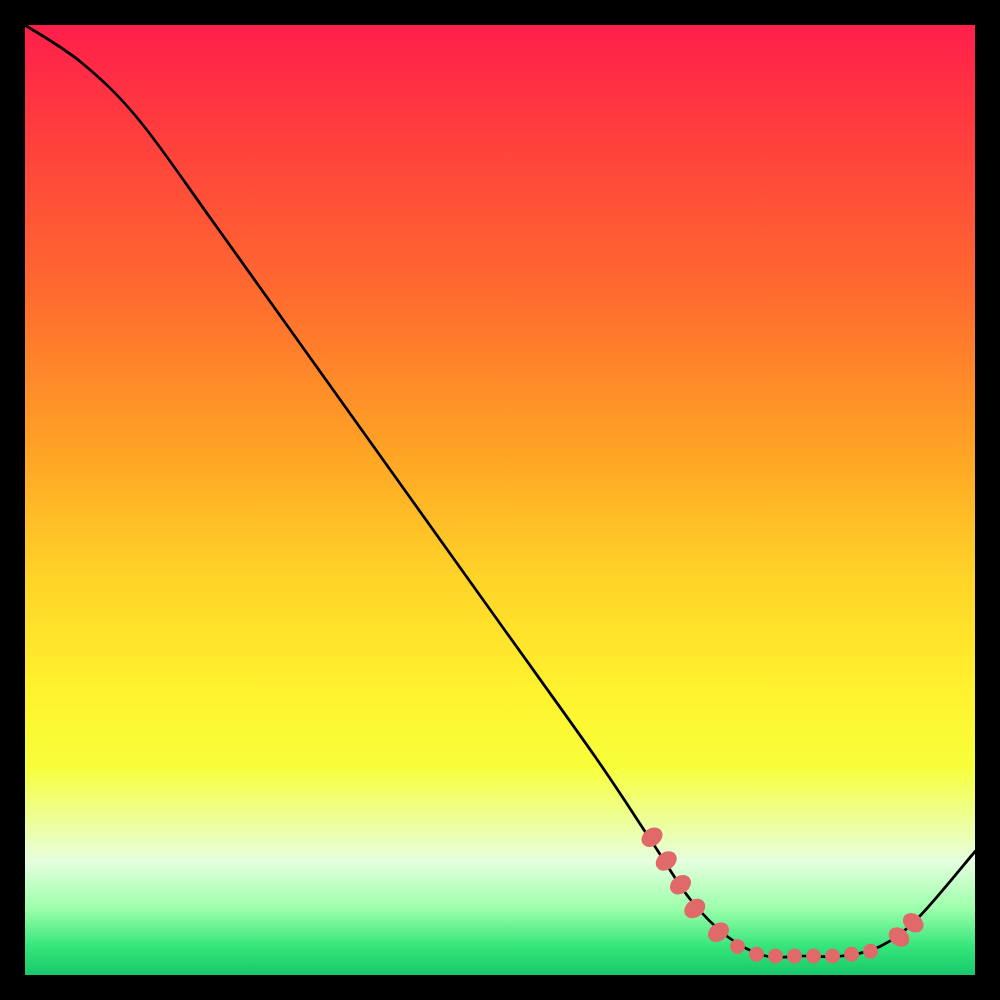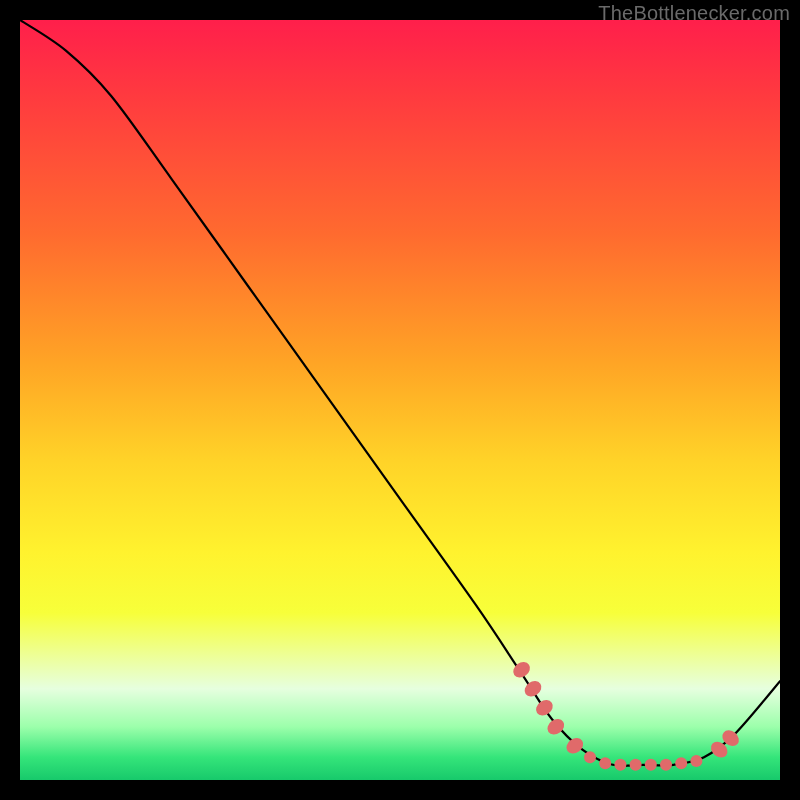--- a/index.html
+++ b/index.html
@@ -71,21 +71,20 @@
     stroke: none;
   }
   .pill {
     fill: #e06a6a;
   }
 </style>
 </head>
 <body>
 
 <div class="frame">
-  <div class="watermark">TheBottlenecker.com</div>
 
   <div class="plot">
     <div class="gradient"></div>
     <svg class="curve" viewBox="0 0 760 760" preserveAspectRatio="none">
       <path id="curve-path" d="M 0.0 0.0 C 7.6 5.1, 30.4 17.7, 45.6 30.4 C 60.8 43.1, 73.5 54.5, 91.2 76.0 C 108.9 97.5, 129.2 127.9, 152.0 159.6 C 174.8 191.3, 202.7 230.5, 228.0 266.0 C 253.3 301.5, 278.7 336.9, 304.0 372.4 C 329.3 407.9, 354.7 443.3, 380.0 478.8 C 405.3 514.3, 435.7 556.1, 456.0 585.2 C 476.3 614.3, 488.9 634.6, 501.6 653.6 C 514.3 672.6, 521.9 686.5, 532.0 699.2 C 542.1 711.9, 552.3 722.0, 562.4 729.6 C 572.5 737.2, 582.7 742.3, 592.8 744.8 C 602.9 747.3, 613.1 744.8, 623.2 744.8 C 633.3 744.8, 643.5 746.1, 653.6 744.8 C 663.7 743.5, 673.9 742.3, 684.0 737.2 C 694.1 732.1, 701.7 727.1, 714.4 714.4 C 727.1 701.7, 752.4 670.1, 760.0 661.2"></path>
       <g id="markers">
           <ellipse cx="501.6" cy="649.8" rx="7" ry="9" class="pill" transform="rotate(55 501.6 649.8)"></ellipse>
           <ellipse cx="513.0" cy="668.8" rx="7" ry="9" class="pill" transform="rotate(55 513 668.8)"></ellipse>
           <ellipse cx="524.4" cy="687.8" rx="7" ry="9" class="pill" transform="rotate(55 524.4 687.8)"></ellipse>
           <ellipse cx="535.8" cy="706.8" rx="7" ry="9" class="pill" transform="rotate(55 535.8 706.8)"></ellipse>

